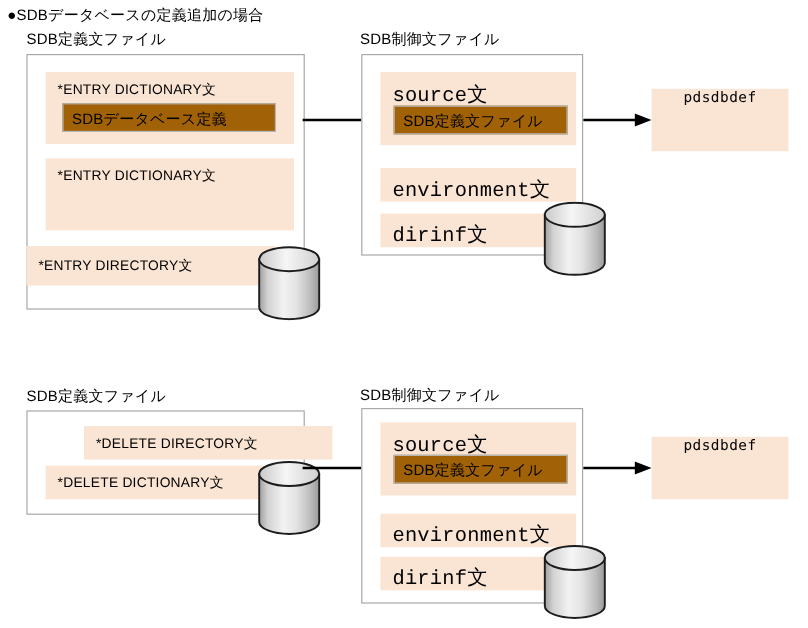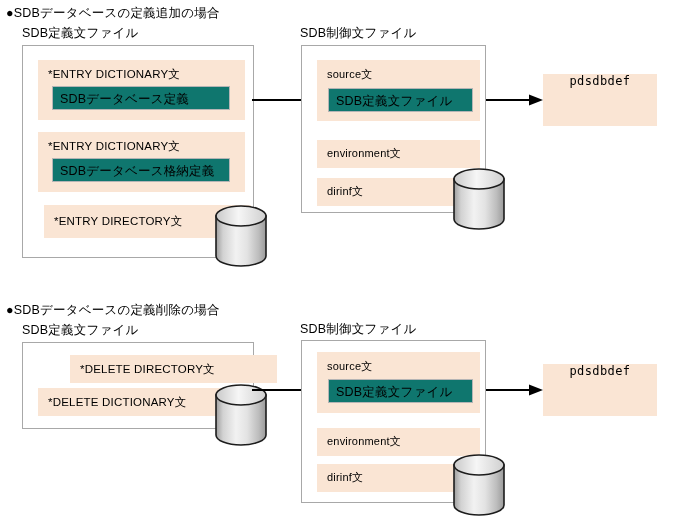--- a/index.html
+++ b/index.html
@@ -58,28 +58,28 @@
   .stmt-box > .stmt-label {
     position: absolute;
     left: 10px;
     top: 7px;
     white-space: nowrap;
     font-family: Liberation Sans, sans-serif;
     font-size: 11.5px;
     letter-spacing: 0.2px;
   }
   .stmt-box.jp > .stmt-label {
-    font-family: Liberation Sans, sans-serif;
-    font-size: 11px;
+    font-family: Liberation Mono, monospace;
+    font-size: 17px;
   }
 
   
   .inner-box {
     position: absolute;
-    background: #0f766e;
+    background: #a16207;
     border: 1px solid #b5b5b5;
     box-sizing: border-box;
   }
   .inner-box > .inner-label {
     position: absolute;
     left: 7px;
     top: 4px;
     white-space: nowrap;
     font-size: 12.5px;
     letter-spacing: 0.2px;
@@ -125,25 +125,22 @@
   <div class="stmt-box" style="left:38px; top:60px; width:207px; height:60px;">
     <span class="stmt-label">*ENTRY DICTIONARY文</span>
   </div>
   <div class="inner-box" style="left:52px; top:86px; width:178px; height:24px;">
     <span class="inner-label">SDBデータベース定義</span>
   </div>
 
   <div class="stmt-box" style="left:38px; top:132px; width:207px; height:60px;">
     <span class="stmt-label">*ENTRY DICTIONARY文</span>
   </div>
-  <div class="inner-box" style="left:52px; top:158px; width:178px; height:24px;">
-    <span class="inner-label">SDBデータベース格納定義</span>
-  </div>
-
-  <div class="stmt-box" style="left:44px; top:205px; width:207px; height:33px;">
+
+  <div class="stmt-box" style="left:22px; top:205px; width:207px; height:33px;">
     <span class="stmt-label" style="top:9px;">*ENTRY DIRECTORY文</span>
   </div>
 
   <div class="cylinder" style="left:214px; top:205px;">
     <svg width="54" height="62" viewBox="0 0 54 62">
       <defs>
         <linearGradient id="cylGradA1" x1="0" y1="0" x2="1" y2="0">
           <stop offset="0%" stop-color="#9e9e9e"></stop>
           <stop offset="14%" stop-color="#d2d2d2"></stop>
           <stop offset="40%" stop-color="#f2f2f2"></stop>
@@ -214,21 +211,20 @@
     <svg width="57" height="12" viewBox="0 0 57 12">
       <line x1="0" y1="6" x2="45" y2="6" stroke="#000000" stroke-width="1.9"></line>
       <polygon points="43,0.6 57,6 43,11.4" fill="#000000"></polygon>
     </svg>
   </div>
 
   <div class="term-box" style="left:543px; top:74px; width:114px; height:52px;">
     <span>pdsdbdef</span>
   </div>
 
-  <div class="section-heading" style="left:6px; top:303px;">●SDBデータベースの定義削除の場合</div>
 
   <div class="panel-label" style="left:22px; top:323px;">SDB定義文ファイル</div>
 
   <div class="file-panel" style="left:22px; top:342px; width:232px; height:87px;"></div>
 
   <div class="stmt-box" style="left:38px; top:355px; width:207px; height:28px;margin-left:32px;">
     <span class="stmt-label" style="top:7px;">*DELETE DIRECTORY文</span>
   </div>
 
   <div class="stmt-box" style="left:38px; top:388px; width:207px; height:28px;">

